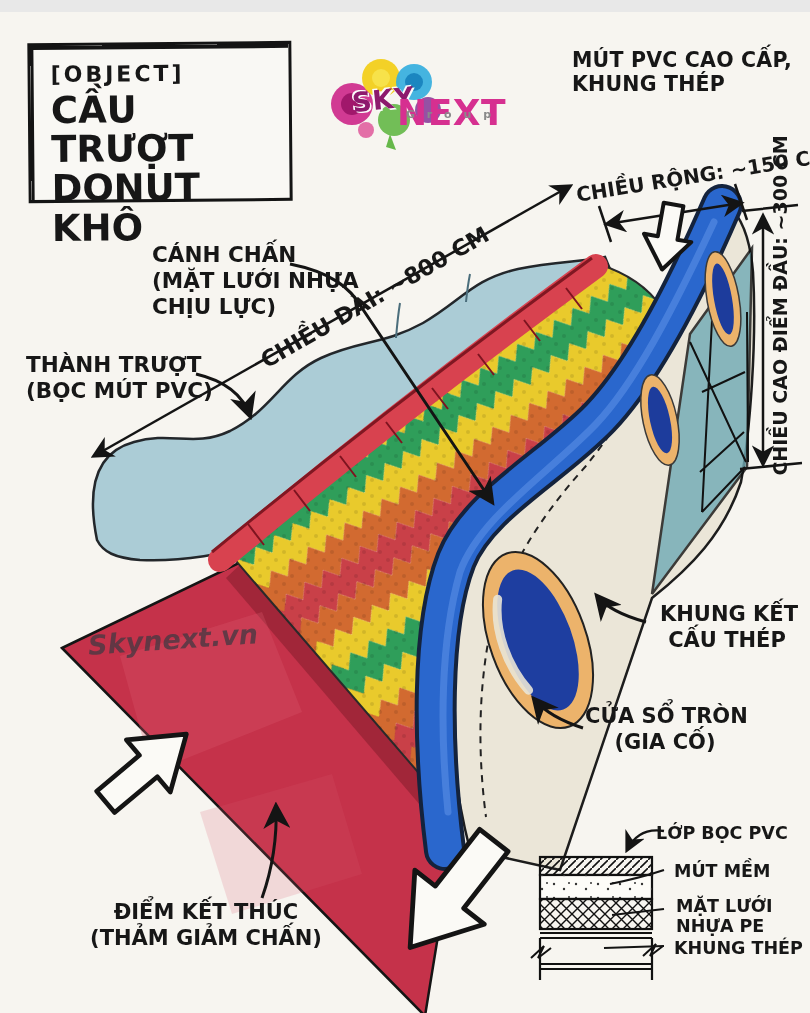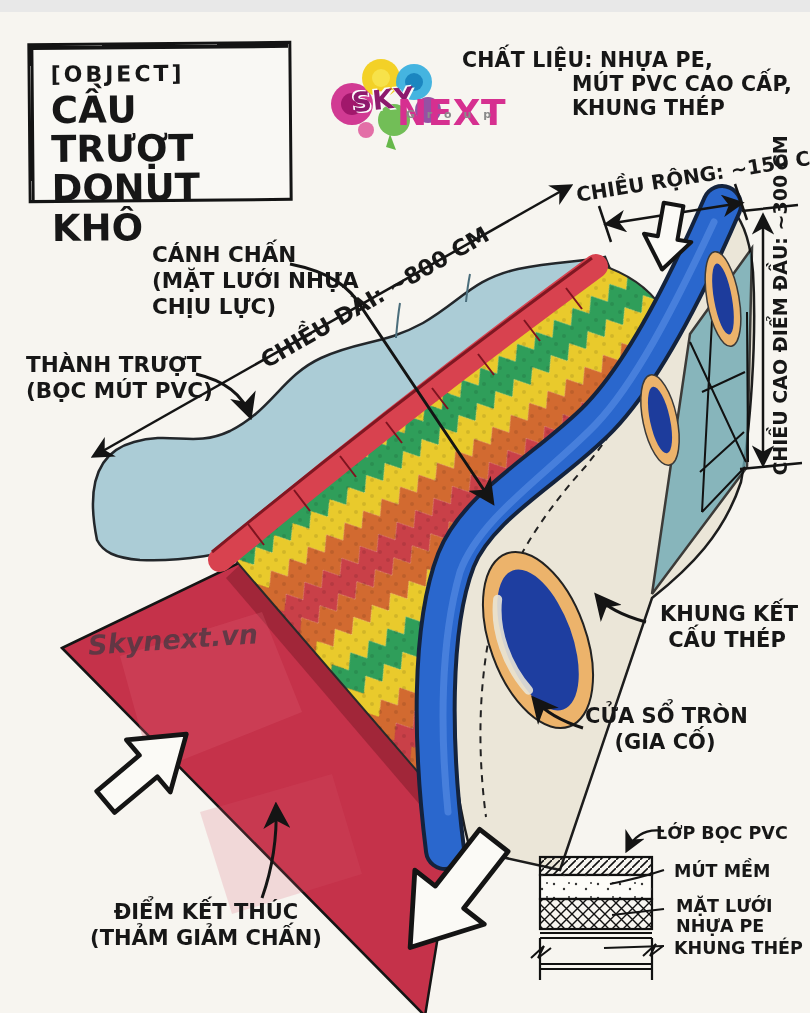--- a/index.html
+++ b/index.html
@@ -215,21 +215,20 @@
     <div class="bracket">[OBJECT]</div>
     <div class="big">CẦU TRƯỢT</div>
     <div class="big">DONUT KHÔ</div>
   </div>
 
   <div class="logo-sky">SKY</div>
   <div class="logo-next">NEXT</div>
   <div class="logo-group">G r o u p</div>
 
   <div class="specs">
-    <div>CHẤT LIỆU: NHỰA PE,</div>
     <div class="ind">MÚT PVC CAO CẤP,</div>
     <div class="ind">KHUNG THÉP</div>
   </div>
 
   <div class="lab dim-width">CHIỀU RỘNG: ~150 CM</div>
   <div class="lab dim-length">CHIỀU DÀI: ~800 CM</div>
   <div class="lab dim-height">CHIỀU CAO ĐIỂM ĐẦU: ~300 CM</div>
 
   <div class="lab lb-canh">
     <div>CÁNH CHẤN</div>

